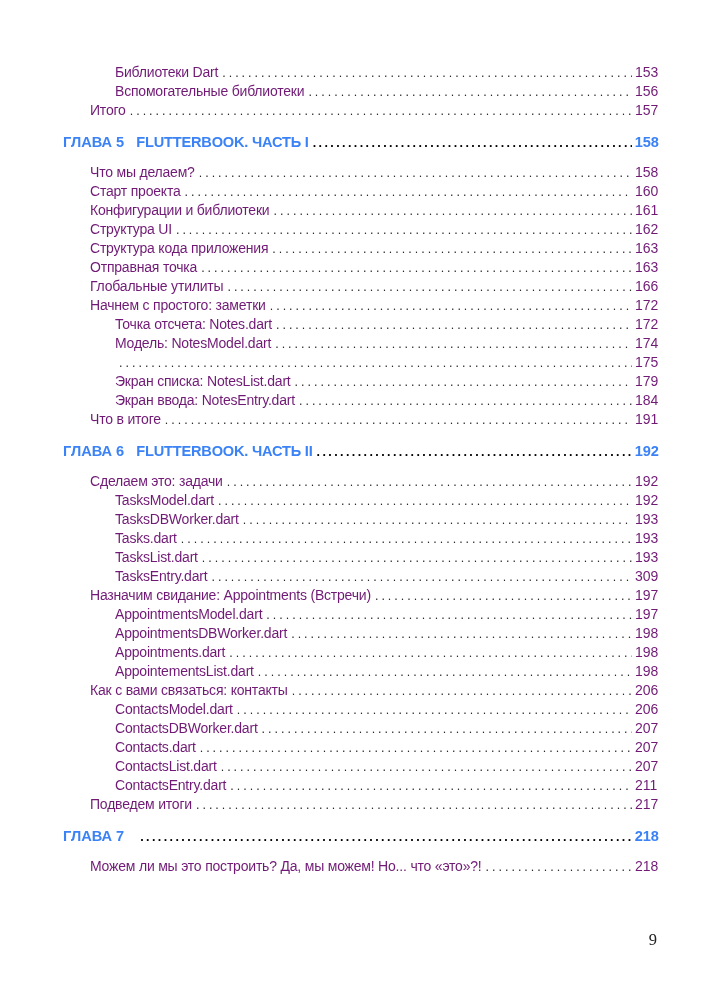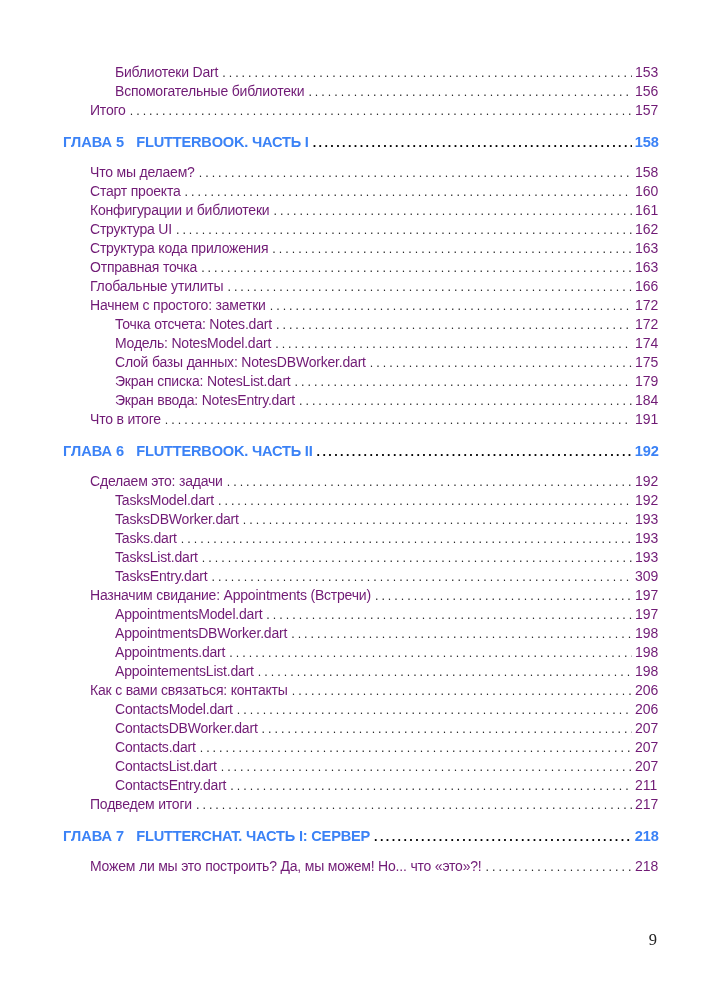--- a/index.html
+++ b/index.html
@@ -156,21 +156,20 @@
     <span class="label">Точка отсчета: Notes.dart</span>
     <span class="leader"></span>
     <span class="pagenum">172</span>
   </div>
   <div class="row l2">
     <span class="label">Модель: NotesModel.dart</span>
     <span class="leader"></span>
     <span class="pagenum">174</span>
   </div>
   <div class="row l2">
-    <span class="label">Слой базы данных: NotesDBWorker.dart</span>
     <span class="leader"></span>
     <span class="pagenum">175</span>
   </div>
   <div class="row l2">
     <span class="label">Экран списка: NotesList.dart</span>
     <span class="leader"></span>
     <span class="pagenum">179</span>
   </div>
   <div class="row l2">
     <span class="label">Экран ввода: NotesEntry.dart</span>
@@ -276,21 +275,20 @@
     <span class="pagenum">211</span>
   </div>
   <div class="row l1">
     <span class="label">Подведем итоги</span>
     <span class="leader"></span>
     <span class="pagenum">217</span>
   </div>
 
   <div class="row chapter">
     <span class="chapter-num">ГЛАВА 7</span>
-    <span class="chapter-title">FLUTTERCHAT. ЧАСТЬ I: СЕРВЕР</span>
     <span class="leader"></span>
     <span class="pagenum">218</span>
   </div>
 
   <div class="row l1">
     <span class="label">Можем ли мы это построить? Да, мы можем! Но... что «это»?!</span>
     <span class="leader"></span>
     <span class="pagenum">218</span>
   </div>
 

